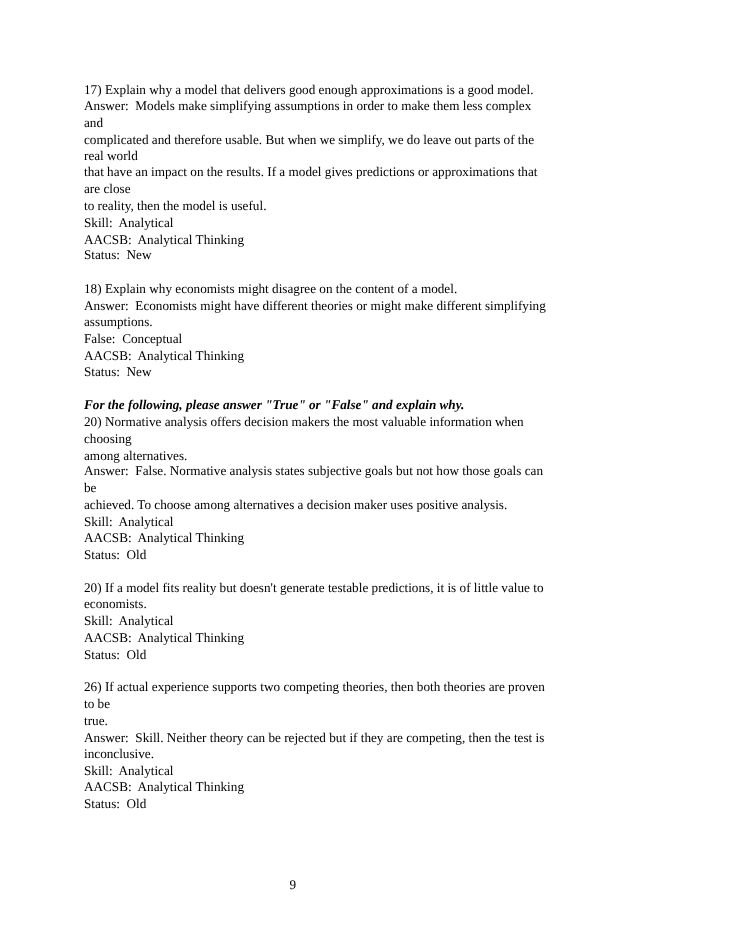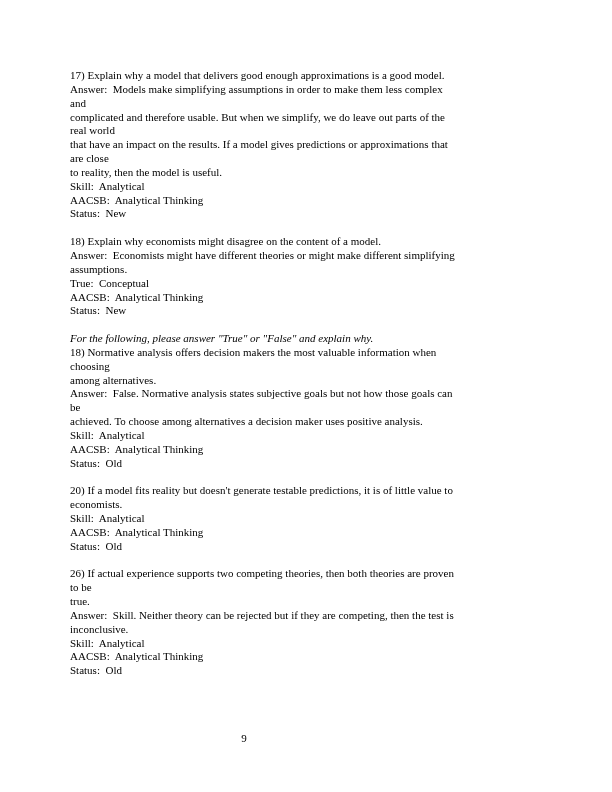--- a/index.html
+++ b/index.html
@@ -27,20 +27,21 @@
   .content p {
     margin: 0;
     white-space: pre-wrap;
   }
   .qa-block {
     margin: 0 0 13.85px 0;
   }
   .section-note {
     font-style: italic;
     margin: 0 0 13.85px 0;
+    font-weight: bold;
   }
   .footer-pagenum {
     position: absolute;
     top: 732px;
     left: 0;
     width: 100%;
     text-align: center;
     font-size: 11px;
     line-height: 13px;
   }
@@ -95,29 +96,29 @@
 to reality, then the model is useful.</p>
       <p>Skill:  Analytical</p>
       <p>AACSB:  Analytical Thinking</p>
       <p>Status:  New</p>
     </section>
 
     <section class="qa-block">
       <p>18) Explain why economists might disagree on the content of a model.</p>
       <p>Answer:  Economists might have different theories or might make different simplifying
 assumptions.</p>
-      <p>True:  Conceptual</p>
+      <p>False:  Conceptual</p>
       <p>AACSB:  Analytical Thinking</p>
       <p>Status:  New</p>
     </section>
 
     <p class="section-note">For the following, please answer "True" or "False" and explain why.</p>
 
     <section class="qa-block">
-      <p>18) Normative analysis offers decision makers the most valuable information when choosing
+      <p>20) Normative analysis offers decision makers the most valuable information when choosing
 among alternatives.</p>
       <p>Answer:  False. Normative analysis states subjective goals but not how those goals can be
 achieved. To choose among alternatives a decision maker uses positive analysis.</p>
       <p>Skill:  Analytical</p>
       <p>AACSB:  Analytical Thinking</p>
       <p>Status:  Old</p>
     </section>
 
     <section class="qa-block">
       <p>20) If a model fits reality but doesn't generate testable predictions, it is of little value to

